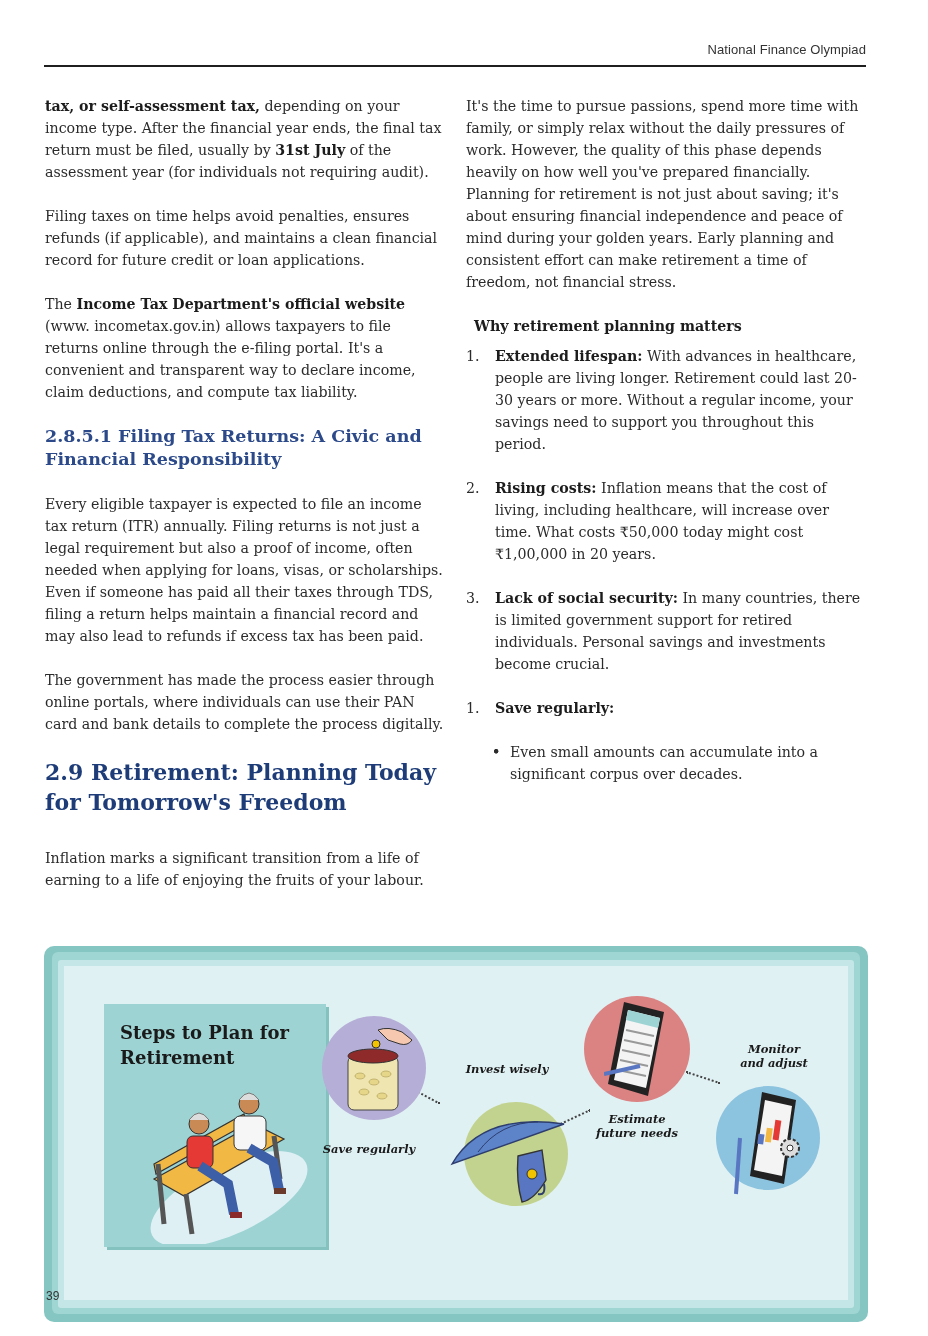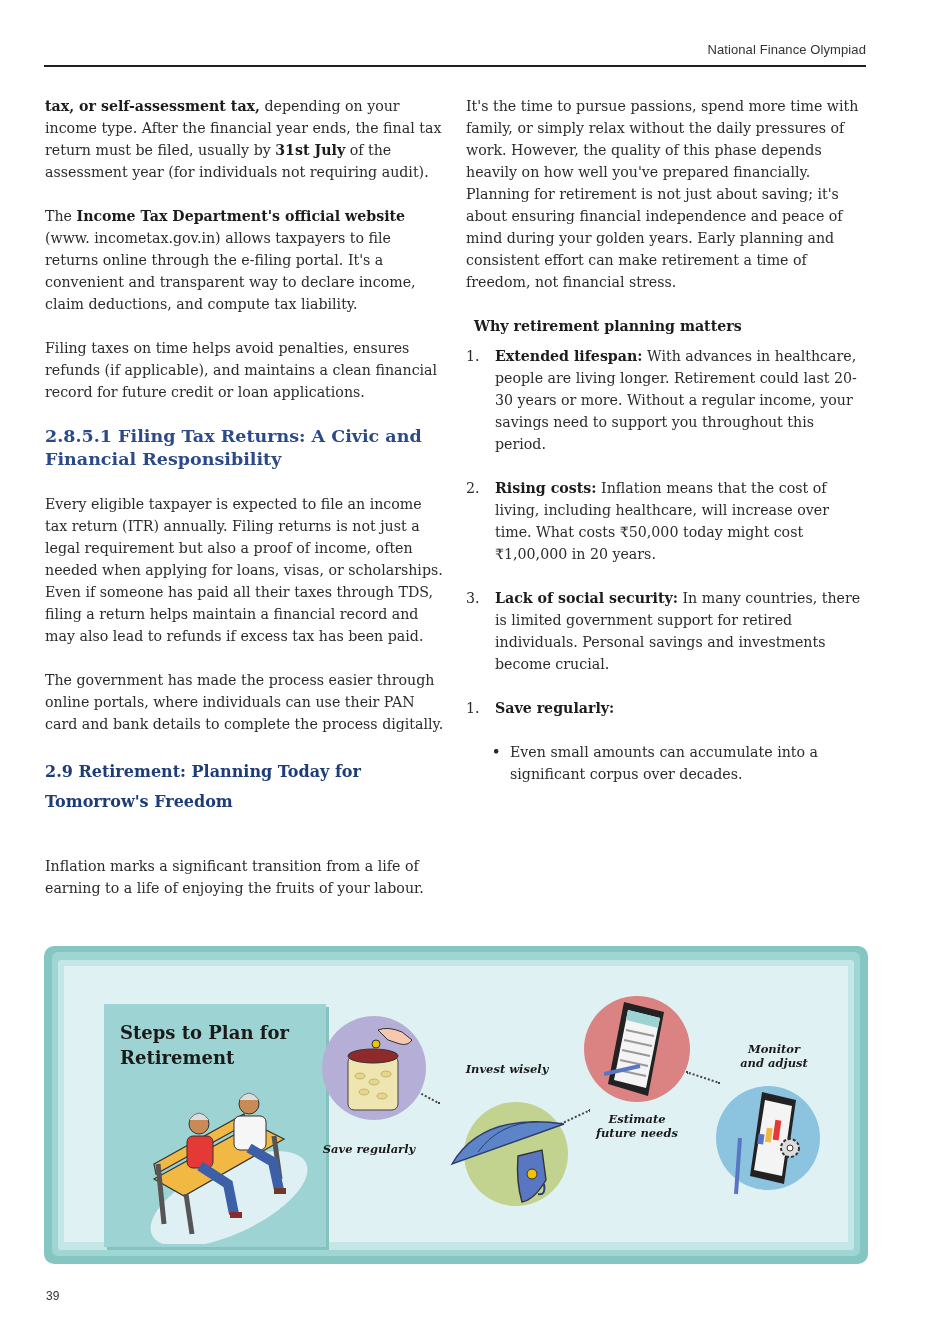--- a/index.html
+++ b/index.html
@@ -11,32 +11,32 @@
   .header-rule { position: absolute; left: 44px; top: 65px; width: 822px; height: 1.5px; background: #1f1f1f; }
 
   .col { position: absolute; top: 95px; width: 402px; font-size: 14.2px; line-height: 22px; }
   .col-left { left: 45px; }
   .col-right { left: 466px; width: 402px; }
 
   p { margin: 0 0 22px 0; }
   b { font-weight: bold; color: #1c1c1c; }
 
   .h3 { font-size: 17.5px; line-height: 23px; font-weight: bold; color: #2c4a8a; margin: 0 0 22px 0; }
-  .h2 { font-size: 16px; line-height: 30px; font-weight: bold; color: #1d3c78; margin: 16px 0 38px 0; }
+  .h2 { font-size: 22px; line-height: 30px; font-weight: bold; color: #1d3c78; margin: 16px 0 30px 0; }
 
   .subhead { font-weight: bold; color: #1c1c1c; margin: 8px; }
   ol.num { list-style: none; margin: 0; padding: 0; }
   ol.num li { position: relative; padding-left: 29px; margin: 0 0 22px 0; }
   ol.num li .n { position: absolute; left: 0; top: 0; }
   ul.bul { list-style: none; margin: 0; padding: 0; }
   ul.bul li { position: relative; padding-left: 22px; margin: 0 0 22px 0; }
   ul.bul li .dot { position: absolute; left: 4px; top: 0; }
 
   
-  .info-outer { position: absolute; left: 44px; top: 946px; width: 824px; height: 318px;
+  .info-outer { position: absolute; left: 44px; top: 946px; width: 824px; height: 376px;
                 background: #86c6c2; border-radius: 10px; }
   .info-ring1 { position: absolute; left: 8px; top: 6px; right: 8px; bottom: 8px; background: #9fd6d3; border-radius: 6px; }
   .info-ring2 { position: absolute; left: 14px; top: 14px; right: 14px; bottom: 14px; background: #c4e6e6; border-radius: 3px; }
   .info-inner { position: absolute; left: 20px; top: 20px; right: 20px; bottom: 22px; background: #e0f1f4; }
 
   .card { position: absolute; left: 40px; top: 38px; width: 222px; height: 243px; background: #9dd4d3;
           box-shadow: 3px 3px 0 #84c2c0; }
   .card-title { position: absolute; left: 16px; top: 16px; font-size: 18px; line-height: 25px; font-weight: bold; color: #1a1a1a; }
   .card-ill { position: absolute; left: 30px; top: 80px; width: 190px; height: 160px; }
 
@@ -49,23 +49,23 @@
 </style>
 </head>
 <body>
 
 <div class="header-title">National Finance Olympiad</div>
 <div class="header-rule"></div>
 
 <div class="col col-left">
   <p><b>tax, or self-assessment tax,</b><span> depending on your income type. After the financial year ends, the final tax return must be filed, usually by </span><b>31st July</b><span> of the assessment year (for individuals not requiring audit).</span></p>
 
+  <p>Filing taxes on time helps avoid penalties, ensures refunds (if applicable), and maintains a clean financial record for future credit or loan applications.</p>
+
   <p><span>The </span><b>Income Tax Department's official website</b><span> (www. incometax.gov.in) allows taxpayers to file returns online through the e-filing portal. It's a convenient and transparent way to declare income, claim deductions, and compute tax liability.</span></p>
-
-  <p>Filing taxes on time helps avoid penalties, ensures refunds (if applicable), and maintains a clean financial record for future credit or loan applications.</p>
 
   <div class="h3">2.8.5.1 Filing Tax Returns: A Civic and Financial Responsibility</div>
 
   <p>Every eligible taxpayer is expected to file an income tax return (ITR) annually. Filing returns is not just a legal requirement but also a proof of income, often needed when applying for loans, visas, or scholarships. Even if someone has paid all their taxes through TDS, filing a return helps maintain a financial record and may also lead to refunds if excess tax has been paid.</p>
 
   <p>The government has made the process easier through online portals, where individuals can use their PAN card and bank details to complete the process digitally.</p>
 
   <div class="h2">2.9 Retirement: Planning Today for Tomorrow's Freedom</div>
 
   <p>Inflation marks a significant transition from a life of earning to a life of enjoying the fruits of your labour.</p>

